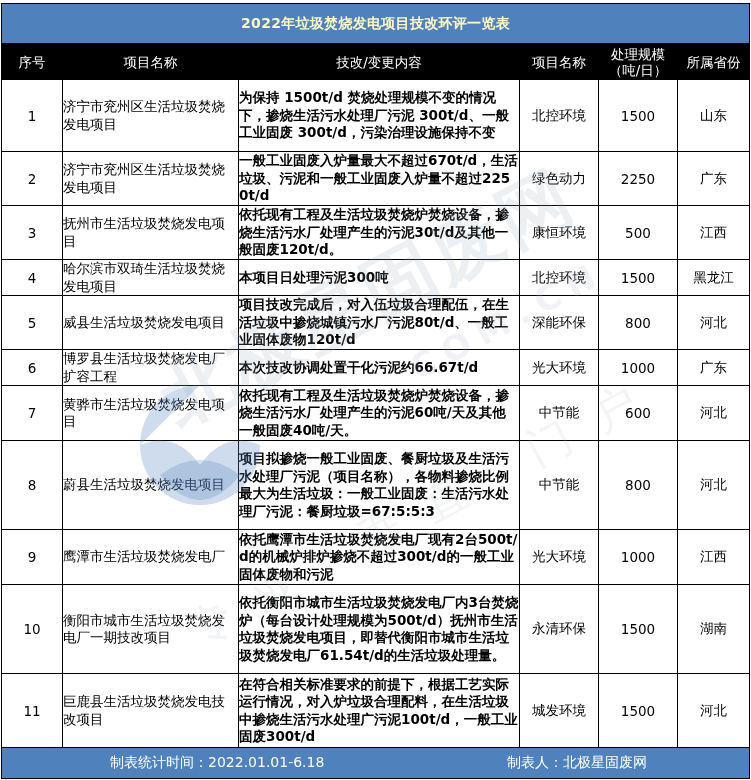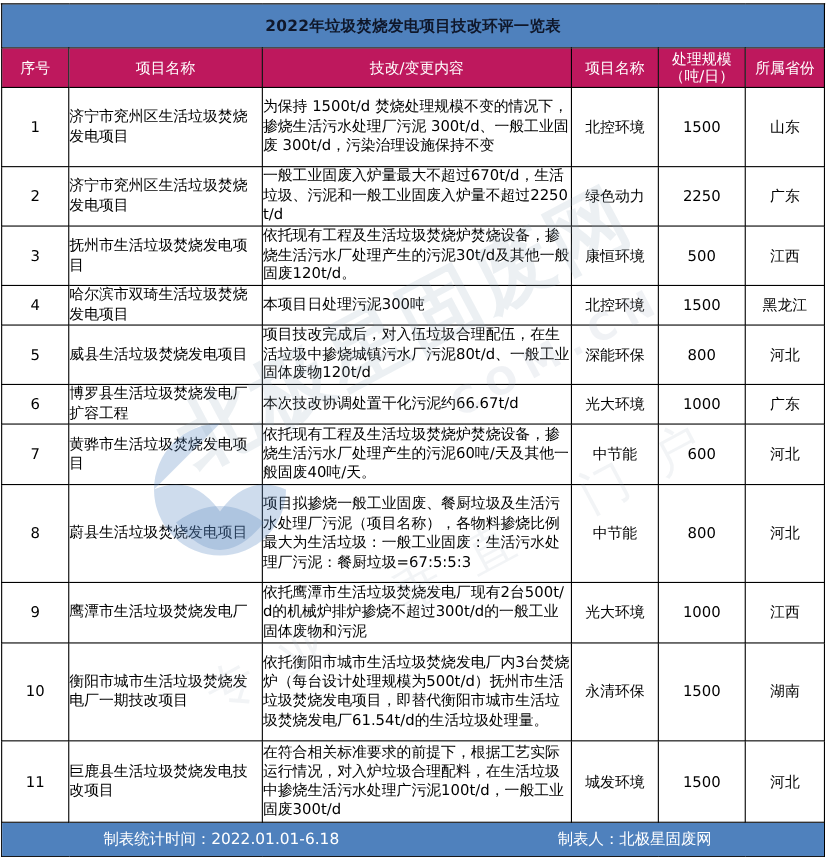--- a/index.html
+++ b/index.html
@@ -3,30 +3,30 @@
 <meta charset="utf-8">
 <style>
   html, body { margin: 0; padding: 0; background: #ffffff; }
   body { width: 751px; height: 780px; position: relative; overflow: hidden;
          font-family: "DejaVu Sans", "Liberation Sans", sans-serif; color: #000; }
   .topline { position: absolute; left: 0; top: 0; width: 751px; height: 3px; background: #ffffff;
              border-bottom: 1px solid #d0d0d0; }
   table.grid { position: absolute; left: 1px; top: 3px; width: 748px; border-collapse: collapse;
                table-layout: fixed; }
   table.grid td, table.grid th { border: 1px solid #000; padding: 0; overflow: hidden; }
-  .title-cell { background: #4f81bd; color: #0f172a; height: 39px; text-align: center;
+  .title-cell { background: #4f81bd; color: #fef9c3; height: 39px; text-align: center;
                 font-size: 14px; font-weight: bold; letter-spacing: 0.3px; }
-  .hdr { background: #be185d; color: #fff; font-weight: normal; font-size: 13.5px;
+  .hdr { background: #000000; color: #fff; font-weight: normal; font-size: 13.5px;
          text-align: center; height: 35px; line-height: 16px; }
   td.c { text-align: center; vertical-align: middle; font-size: 13.5px; }
   td.l { text-align: left; vertical-align: middle; font-size: 13.5px; line-height: 17.5px;
          padding-left: 2px; padding-right: 2px; word-break: break-all; }
-  td.content { line-height: 17.5px; }
+  td.content { line-height: 17.5px; font-weight: bold; }
   .footer-cell { background: #4f81bd; color: #fff; height: 30px; font-size: 14px; position: relative; }
-  .footer-left { position: absolute; left: 92px; top: 6px; }
+  .footer-left { position: absolute; left: 108px; top: 6px; }
   .footer-right { position: absolute; left: 505px; top: 6px; }
   .watermark { position: absolute; pointer-events: none; }
   .wm-text { position: absolute; left: 140px; top: 250px; font-size: 72px; font-weight: bold;
              color: rgba(150,170,190,0.18); transform: rotate(-28deg); white-space: nowrap;
              letter-spacing: 4px; }
   .wm-domain { position: absolute; left: 400px; top: 300px; font-size: 34px; font-weight: bold;
                color: rgba(160,175,190,0.16); transform: rotate(-28deg); white-space: nowrap;
                letter-spacing: 10px; }
   .wm-slogan { position: absolute; left: 160px; top: 480px; font-size: 44px;
                color: rgba(160,175,190,0.14); transform: rotate(-28deg); white-space: nowrap;

